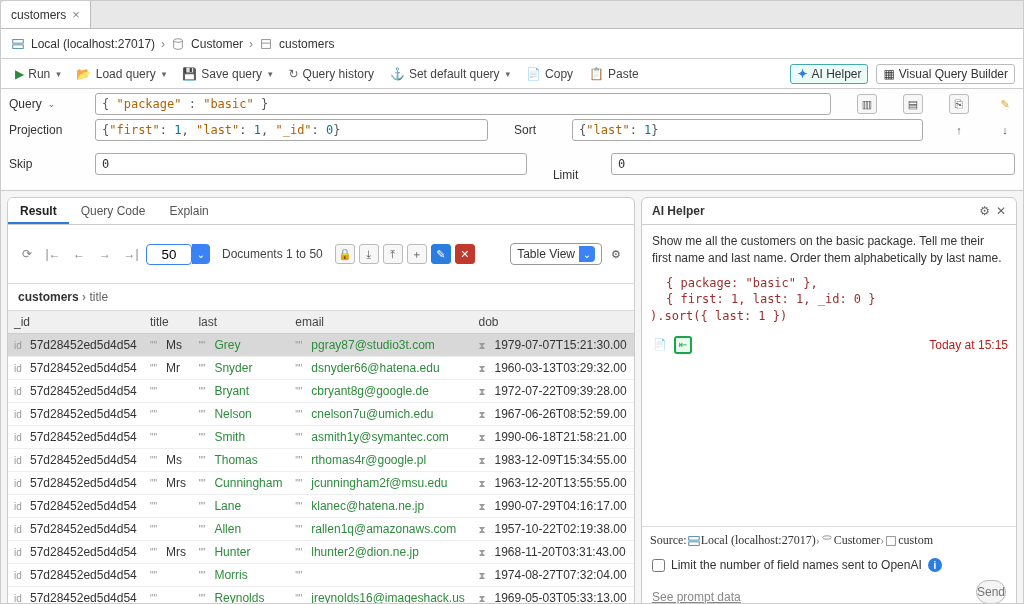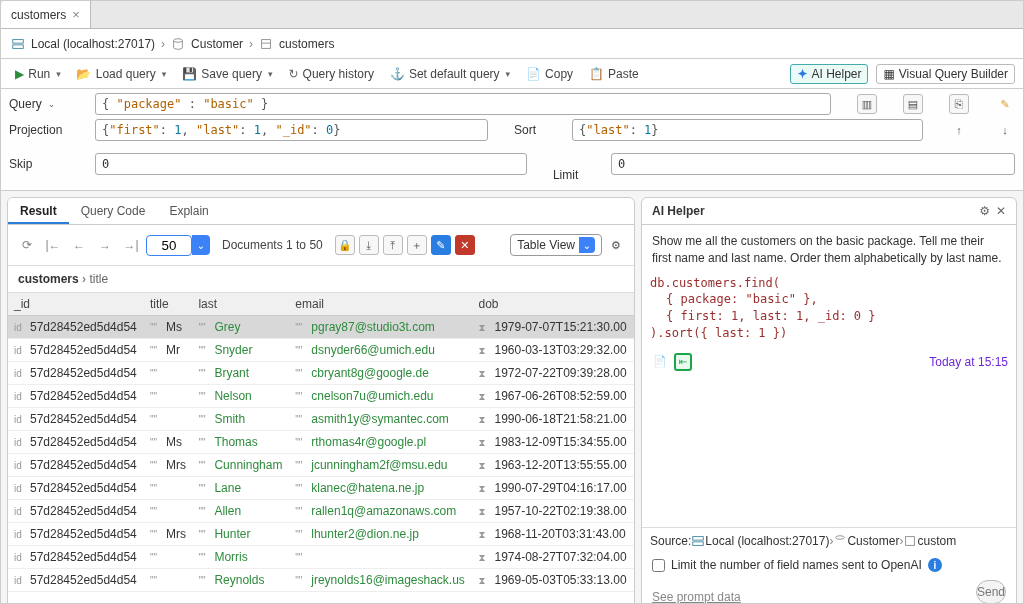--- a/index.html
+++ b/index.html
@@ -56,43 +56,43 @@
 .main-split { display:flex; height: calc(604px - 28px - 30px - 30px - 86px); }
 .left-pane { flex:1; background:#fff; border-right:1px solid #ccc; display:flex; flex-direction:column; margin:6px 0 6px 6px; border:1px solid #ccc; border-radius:6px; overflow:hidden;}
 .right-pane { width:376px; background:#fff; margin:6px 6px 6px 6px; border:1px solid #ccc; border-radius:6px; display:flex; flex-direction:column;}
 .tabs2 { display:flex; border-bottom:1px solid #ccc;}
 .tab2 { padding:6px 12px; cursor:pointer; color:#555;}
 .tab2.active { background:#fff; font-weight:600; color:#222; box-shadow: inset 0 -2px 0 #2b7dd8;}
 .result-toolbar { display:flex; align-items:center; gap:4px; padding:4px 8px; border-bottom:1px solid #ddd;}
 .nav-arrow { width:22px; text-align:center; color:#888; cursor:pointer;}
 .page-input { width:46px; border:1px solid #3b82f6; border-radius:4px; padding:2px 4px; text-align:center;}
 .page-dd { width:18px; height:20px; background:#3b82f6; border-radius:0 4px 4px 0; color:#fff; display:inline-flex; align-items:center; justify-content:center; font-size:10px; margin-left:-4px;}
-.docs-label { margin:9px 8px; color:#444;}
+.docs-label { margin:18px 8px; color:#444;}
 .table-view-dd { border:1px solid #999; border-radius:4px; padding:2px 6px; display:flex; align-items:center; gap:8px; background:#fff;}
 .bc2 { padding:6px 10px; border-bottom:1px solid #ddd; font-weight:600; color:#333;}
 .grid { flex:1; overflow:auto;}
 table { border-collapse:collapse; width:100%; font-size:12px;}
 th { text-align:left; padding:4px 6px; background:#f0f0f0; border-bottom:1px solid #ccc; font-weight:400; color:#444;}
 td { padding:4px 6px; border-bottom:1px solid #eee;}
 tr.sel td { background:#d8d8d8;}
 .cell-link { color:#2e8b3d;}
 .ico-pre { display:inline-block; width:14px; color:#999; margin-right:2px; font-size:10px;}
 .status-bar { border-top:1px solid #ccc; padding:4px 10px; display:flex; align-items:center; gap:10px; font-size:12px;}
 .status-bar .spacer { flex:1;}
 .count-btn { border:1px solid #bbb; padding:4px 10px; border-radius:4px; cursor:pointer;}
 .right-head { display:flex; align-items:center; justify-content:space-between; padding:6px 10px; border-bottom:1px solid #ccc;}
 .right-head .ttl { font-weight:600;}
 .right-head .rh-icons { display:flex; gap:6px; color:#666;}
 .prompt-text { padding:8px 10px; font-size:12px; color:#333; line-height:1.4;}
 .code-block { margin:0 8px 6px 8px; font-family:Menlo,Consolas,monospace; font-size:12px; color:#9a2e2e; line-height:1.4; }
 .code-block .indent { padding-left:16px;}
 .actions-row { display:flex; align-items:center; gap:4px; padding:4px 8px;}
 .green-insert { width:18px; height:18px; border:2px solid #1ca64c; border-radius:3px; display:inline-flex; align-items:center; justify-content:center; color:#1ca64c; font-size:10px; background:#eafaef;}
-.timestamp { margin-left:auto; color:#6d28d9;}
-.source-row { border-top:1px solid #ddd; padding:6px 8px; font-size:12px; display:flex; align-items:center; gap:0;}
+.timestamp { margin-left:auto; color:#b91c1c;}
+.source-row { border-top:1px solid #ddd; padding:6px 8px; font-size:12px; display:flex; align-items:center; gap:0;font-family:Liberation Serif, serif;}
 .nl-input { margin:6px 8px; border:1px solid #bbb; border-radius:4px; padding:6px 8px; font-size:12px; color:#888;}
 .limit-row { display:flex; align-items:center; gap:6px; padding:4px 10px; font-size:12px;}
 .limit-row input { margin:0;}
 .info-badge { width:14px; height:14px; border-radius:50%; background:#2a7de1; color:#fff; font-size:10px; font-weight:700; display:inline-flex; align-items:center; justify-content:center;}
 .send-row { display:flex; align-items:flex-end; justify-content:space-between; padding:4px 10px 10px 10px;}
 .see-prompt { color:#888; text-decoration:underline; cursor:pointer;}
 .send-btn { border:1px solid #bbb; padding:4px 0; border-radius:12px; color:#777; background:#f4f4f4; cursor:pointer;}
 .hscroll { height:10px; background:linear-gradient(#ddd,#ccc); margin:0 6px 0 6px; border-radius:5px; position:relative;}
 .hscroll .thumb { position:absolute; left:0; top:0; height:10px; width:40%; background:#999; border-radius:5px;}
 svg { display:inline-block; vertical-align:middle;}
@@ -248,21 +248,21 @@
               <td><span class="ico-pre">id</span>57d28452ed5d4d54</td>
               <td><span class="ico-pre">""</span>Ms</td>
               <td><span class="ico-pre">""</span><span class="cell-link">Grey</span></td>
               <td><span class="ico-pre">""</span><span class="cell-link">pgray87@studio3t.com</span></td>
               <td><span class="ico-pre">⧗</span>1979-07-07T15:21:30.00</td>
             </tr>
             <tr>
               <td><span class="ico-pre">id</span>57d28452ed5d4d54</td>
               <td><span class="ico-pre">""</span>Mr</td>
               <td><span class="ico-pre">""</span><span class="cell-link">Snyder</span></td>
-              <td><span class="ico-pre">""</span><span class="cell-link">dsnyder66@umich.edu</span></td>
+              <td><span class="ico-pre">""</span><span class="cell-link">dsnyder66@hatena.edu</span></td>
               <td><span class="ico-pre">⧗</span>1960-03-13T03:29:32.00</td>
             </tr>
             <tr>
               <td><span class="ico-pre">id</span>57d28452ed5d4d54</td>
               <td><span class="ico-pre">""</span></td>
               <td><span class="ico-pre">""</span><span class="cell-link">Bryant</span></td>
               <td><span class="ico-pre">""</span><span class="cell-link">cbryant8g@google.de</span></td>
               <td><span class="ico-pre">⧗</span>1972-07-22T09:39:28.00</td>
             </tr>
             <tr>
@@ -339,21 +339,20 @@
   <div class="right-pane">
     <div class="right-head">
       <span class="ttl">AI Helper</span>
       <div class="rh-icons">
         <span>⚙</span>
         <span>✕</span>
       </div>
     </div>
     <div class="prompt-text">Show me all the customers on the basic package. Tell me their first name and last name. Order them alphabetically by last name.</div>
     <div class="code-block">
-      <div>db.customers.find(</div>
       <div class="indent">{ package: "basic" },</div>
       <div class="indent">{ first: 1, last: 1, _id: 0 }</div>
       <div>).sort({ last: 1 })</div>
     </div>
     <div class="actions-row">
       <span class="iconbtn" style="border:none;background:none;">📄</span>
       <span class="green-insert">⇤</span>
       <span class="timestamp">Today at 15:15</span>
     </div>
     <div style="flex:1;"></div>

